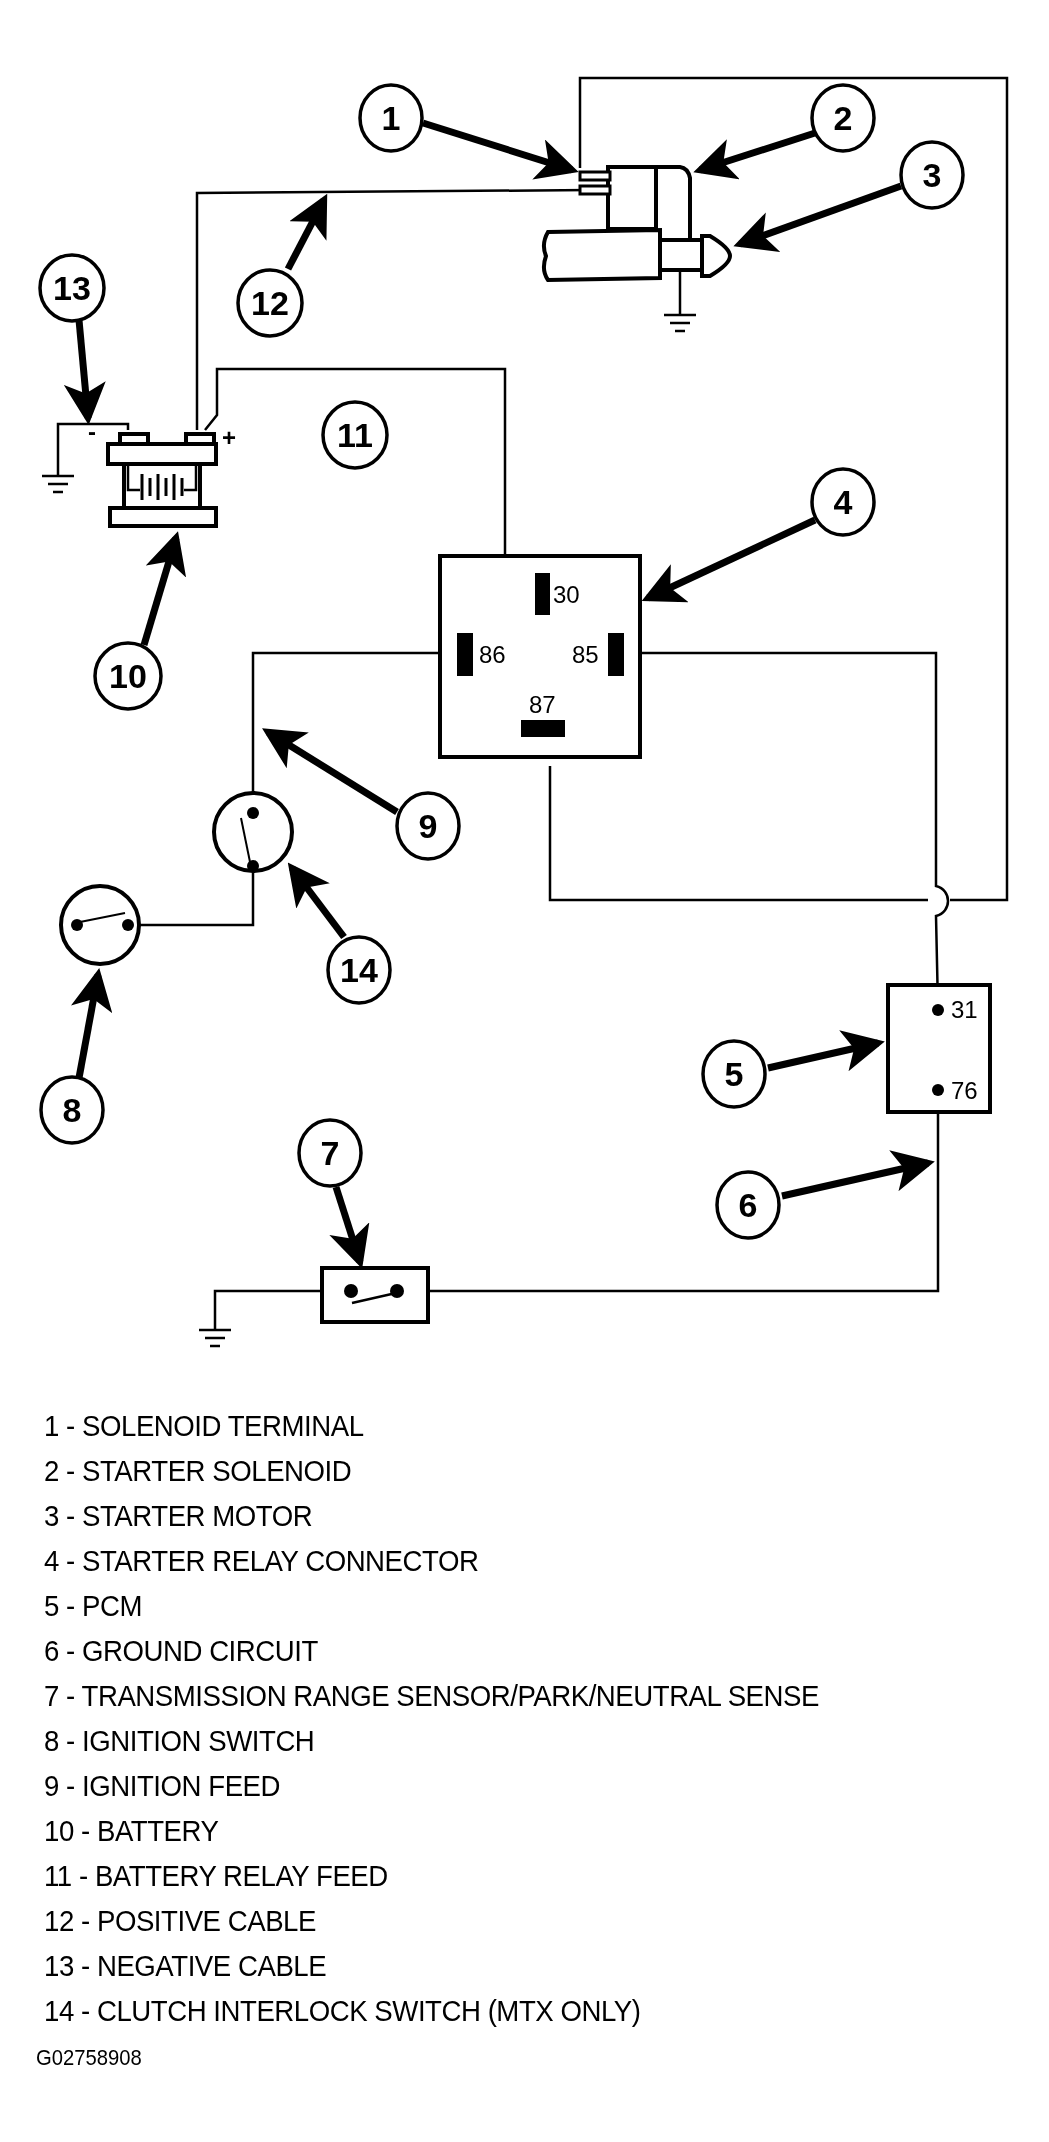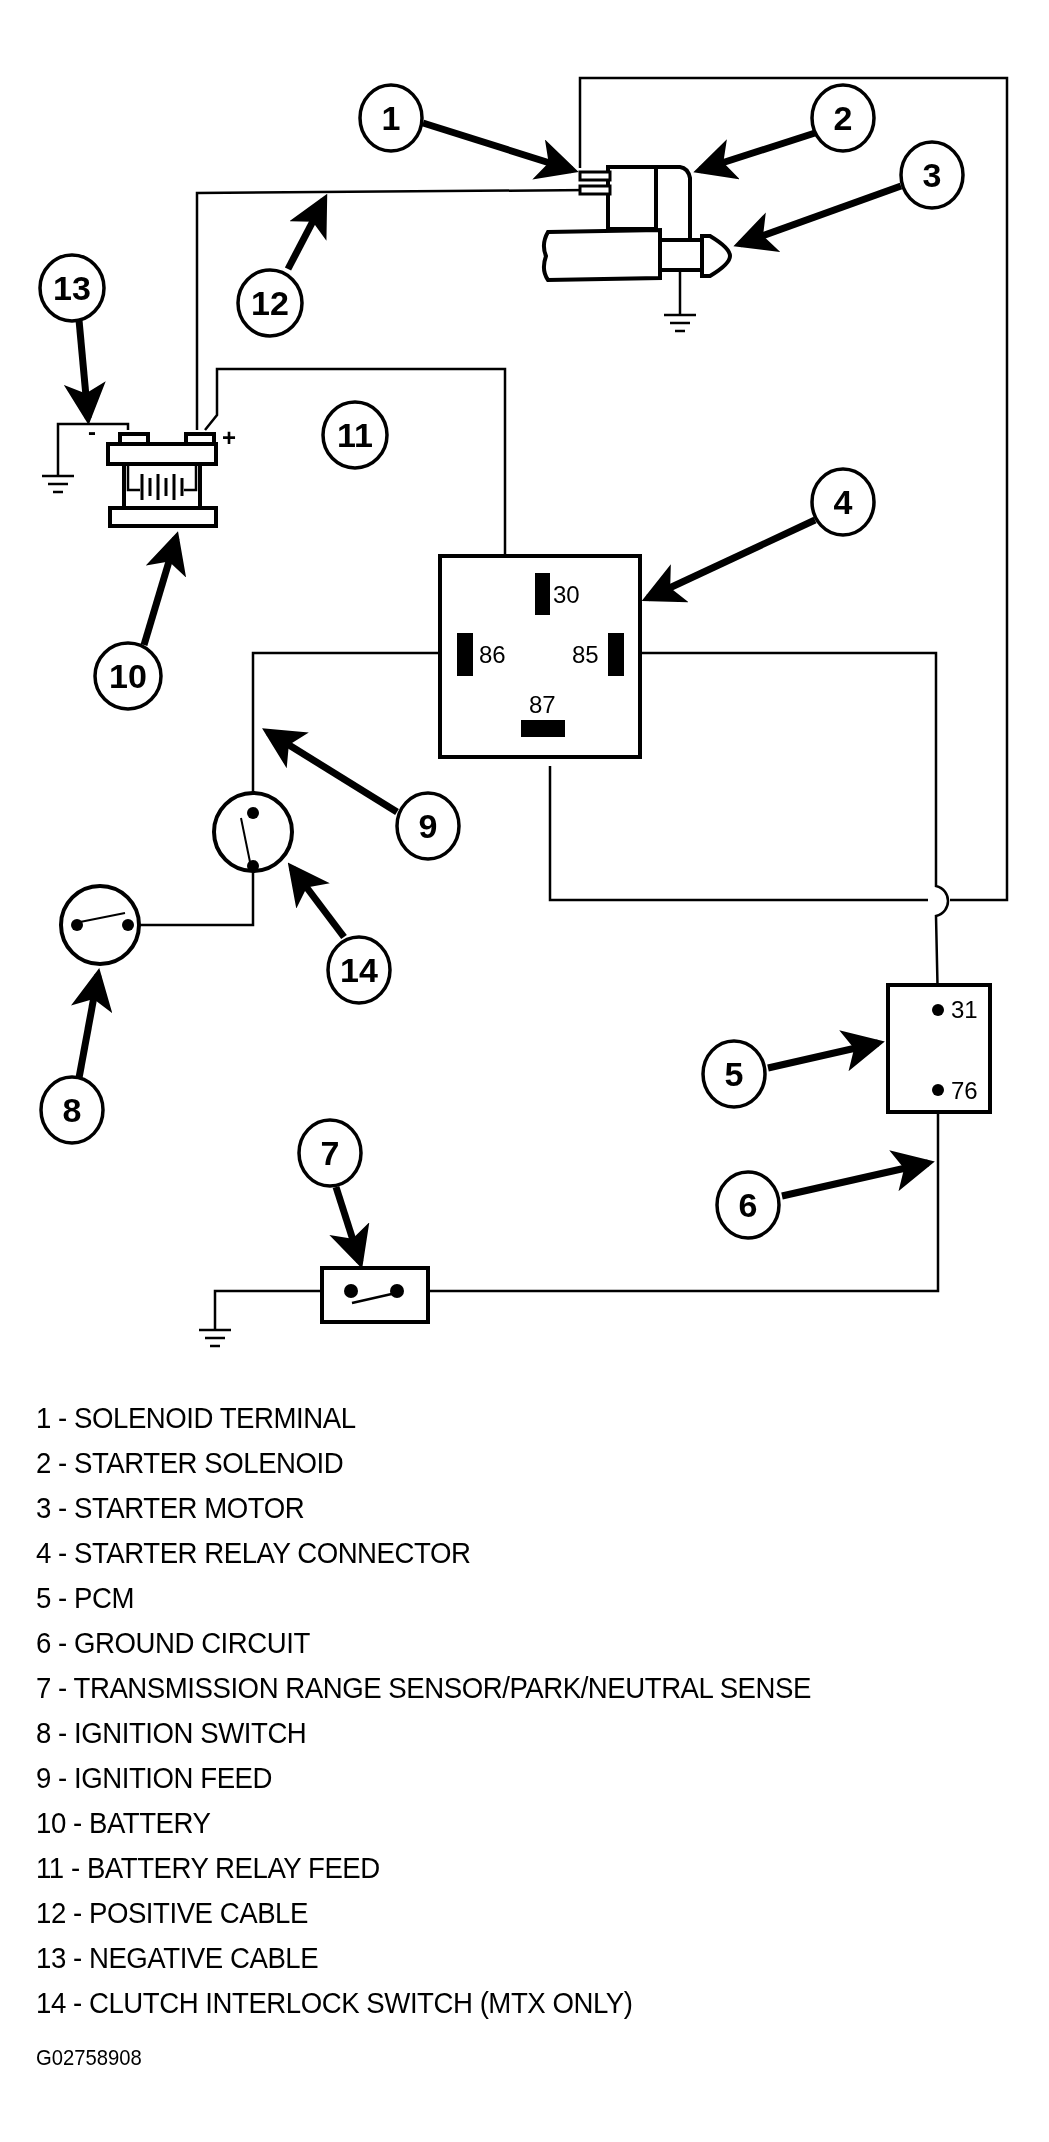--- a/index.html
+++ b/index.html
@@ -4,21 +4,21 @@
 <style>
   html, body { margin: 0; padding: 0; background: #ffffff; }
   body { width: 1049px; height: 2142px; position: relative; overflow: hidden; font-family: "Liberation Sans", sans-serif; color: #000; }
   #diagram { position: absolute; left: 0; top: 0; width: 1049px; height: 1380px; }
   .wire { stroke: #000; stroke-width: 2.5; fill: none; }
   .part { stroke: #000; stroke-width: 4; fill: #fff; }
   .callout-circle { stroke: #000; stroke-width: 3.5; fill: #fff; }
   .callout-text { font-family: "Liberation Sans", sans-serif; font-weight: bold; font-size: 34px; text-anchor: middle; dominant-baseline: central; }
   .leader { stroke: #000; stroke-width: 7; fill: none; }
   .term-label { font-family: "Liberation Sans", sans-serif; font-size: 24px; }
-  .legend { position: absolute; left: 36px; top: 1395px; margin: 0; padding: 0; list-style: none; }
+  .legend { position: absolute; left: 36px; top: 1395px; margin: 8px; padding: 0; list-style: none; }
   .legend li { font-size: 30px; line-height: 45px; letter-spacing: -0.5px; transform: scaleX(0.92); transform-origin: left center; white-space: nowrap; }
   .figure-id { position: absolute; left: 36px; top: 2045px; font-size: 22px; transform: scaleX(0.92); transform-origin: left center; }
 </style>
 </head>
 <body>
 
 <svg id="diagram" viewBox="0 0 1049 1380" xmlns="http://www.w3.org/2000/svg">
   <defs>
     <marker id="arrowhead" markerWidth="6" markerHeight="6" refX="5" refY="3" orient="auto" markerUnits="strokeWidth">
       <path d="M0,0 L6,3 L0,6 L1.5,3 Z" fill="#000"></path>

